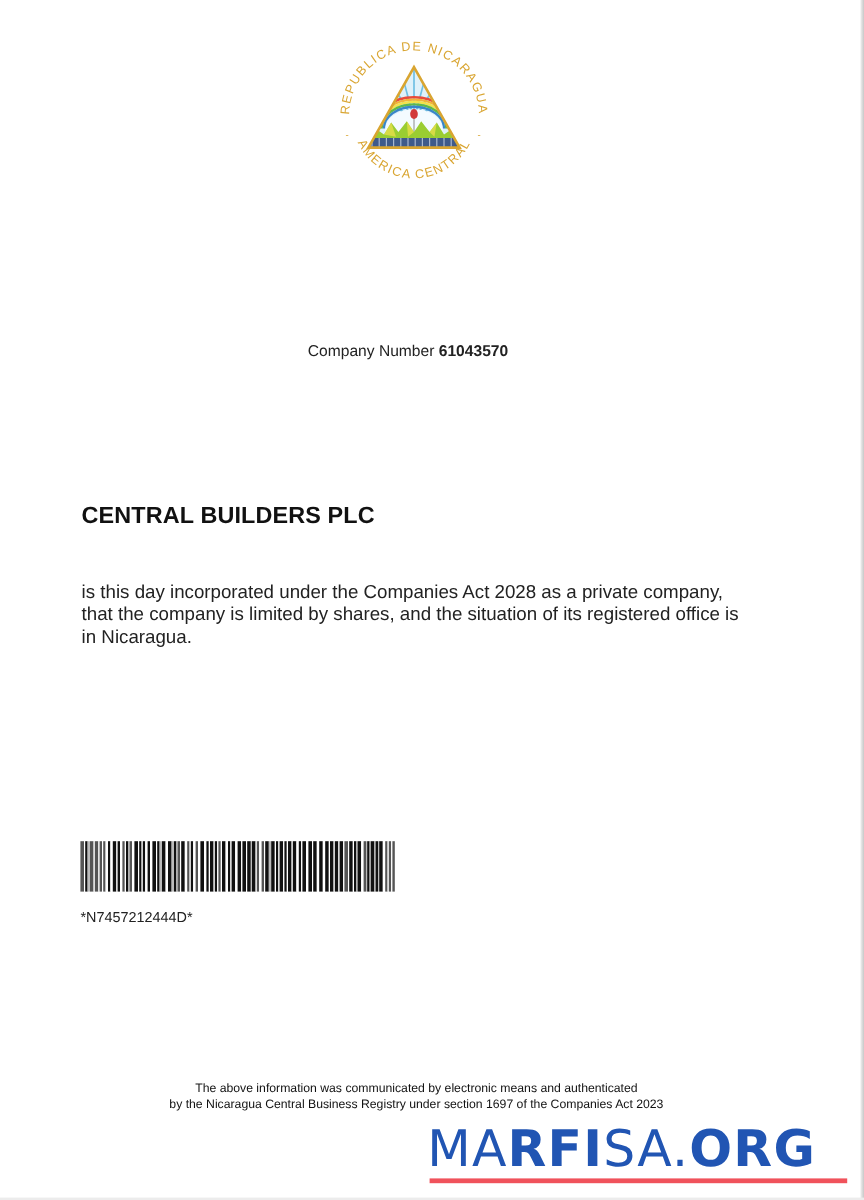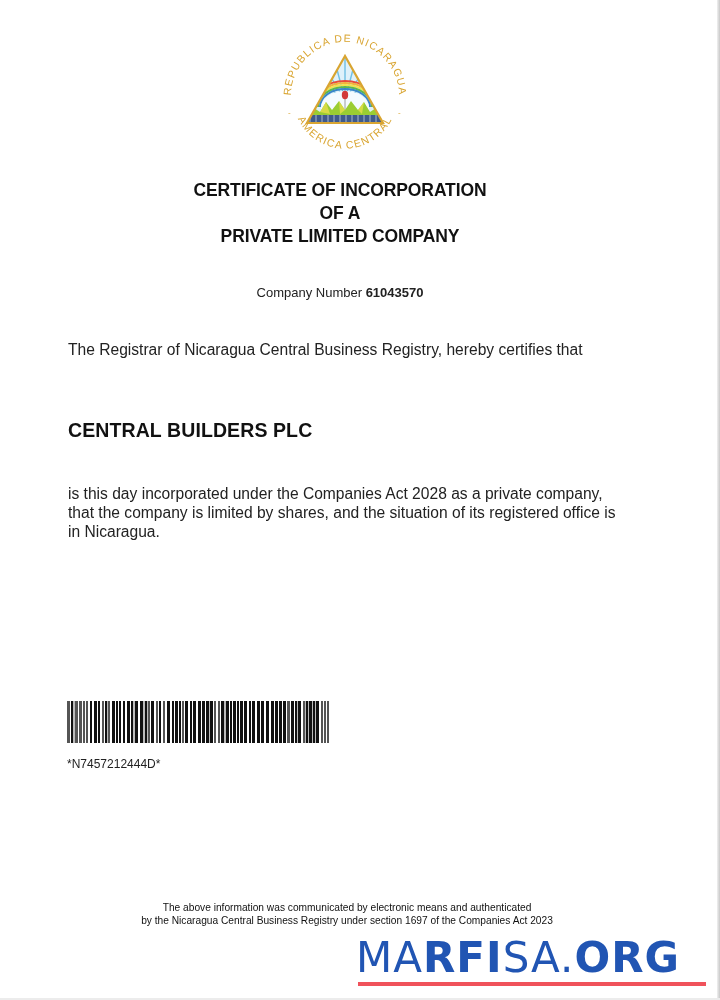--- a/index.html
+++ b/index.html
@@ -176,32 +176,26 @@
           <line x1="84" y1="93" x2="84" y2="102"></line>
           <line x1="90" y1="93" x2="90" y2="102"></line>
           <line x1="96" y1="93" x2="96" y2="102"></line>
           <line x1="102" y1="93" x2="102" y2="102"></line>
         </g>
       </g>
       <polygon points="71,34 33,101 109,101" fill="none" stroke="#d9a531" stroke-width="2.2"></polygon>
     </svg>
   </div>
 
-  <div class="title">
-    <div>CERTIFICATE OF INCORPORATION</div>
-    <div>OF A</div>
-    <div>PRIVATE LIMITED COMPANY</div>
-  </div>
 
   <div class="company-number">
     <span>Company Number</span>
     <b>61043570</b>
   </div>
 
-  <div class="para p1">The Registrar of Nicaragua Central Business Registry, hereby certifies that</div>
 
   <div class="company-name">CENTRAL BUILDERS PLC</div>
 
   <div class="para p2">is this day incorporated under the Companies Act 2028 as a private company, that the company is limited by shares, and the situation of its registered office is in Nicaragua.</div>
 
 
   <div class="barcode" id="barcode">
       <span style="width: 3px; background: rgb(85, 85, 85);"></span>
       <span style="width: 1px; background: rgb(255, 255, 255);"></span>
       <span style="width: 2px; background: rgb(17, 17, 17);"></span>

